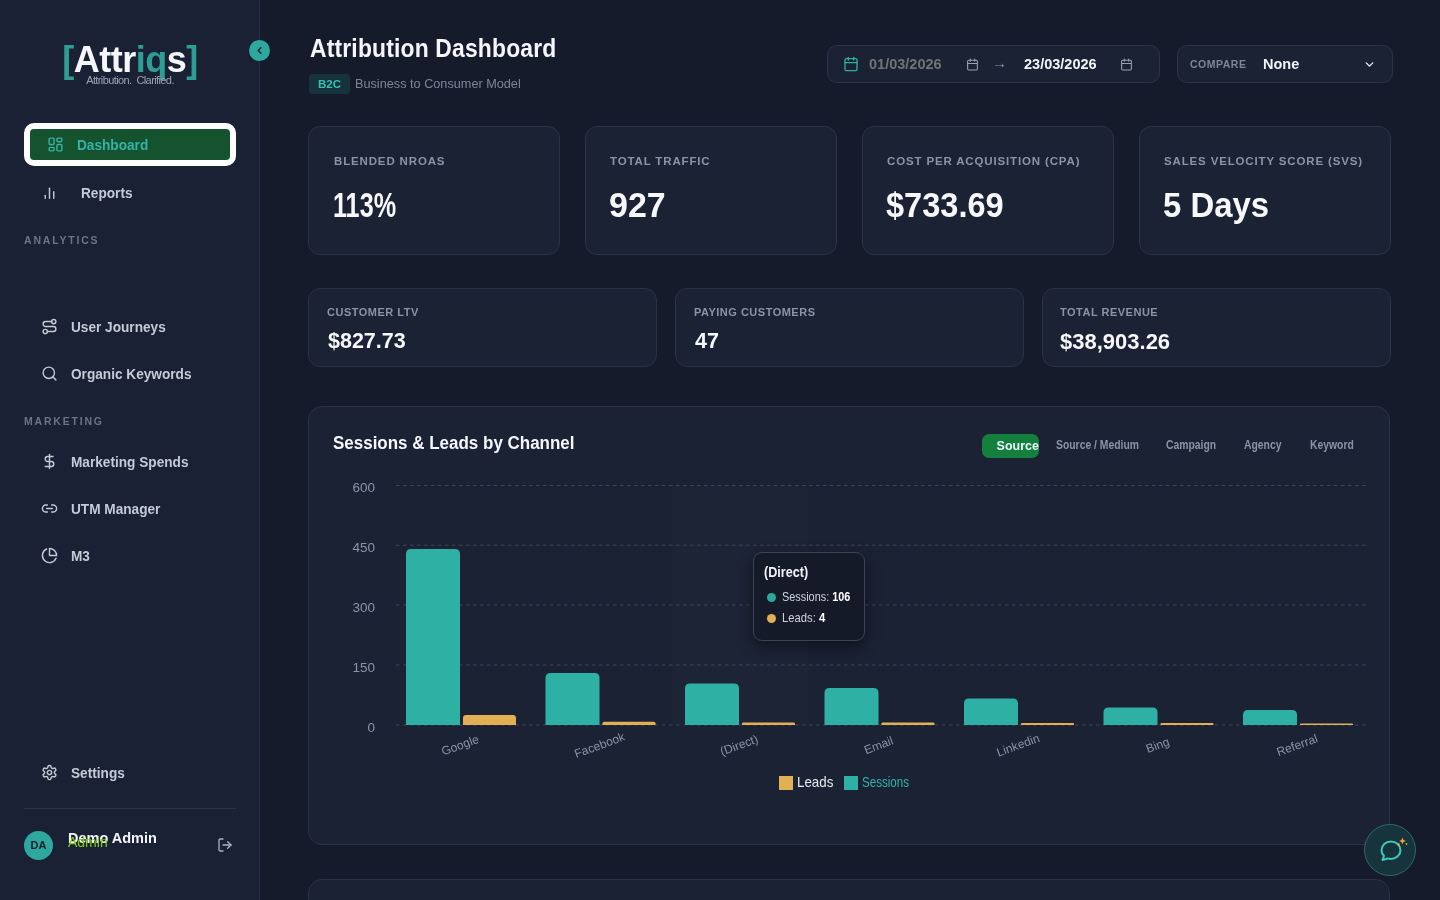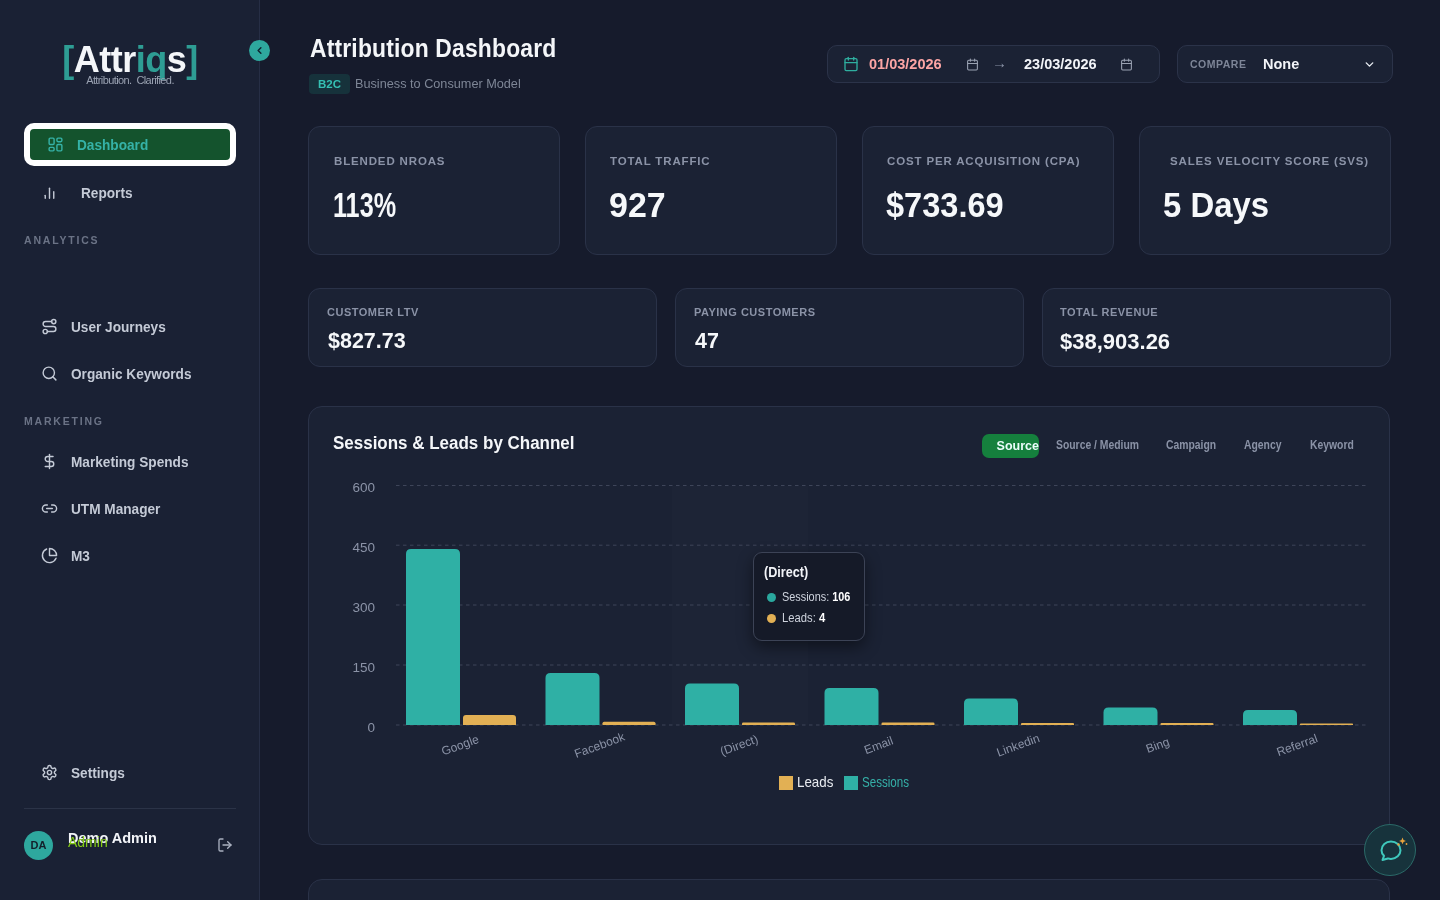--- a/index.html
+++ b/index.html
@@ -123,21 +123,21 @@
 <div id="b2c">B2C</div>
 <div id="b2ctxt"><span style="display:inline-block;transform:scaleX(0.94);transform-origin:left;">Business to Consumer Model</span></div>
 <div class="hbox" style="left:827px;width:333px;"></div>
 <div class="hbox" style="left:1177px;width:216px;"></div>
 <div class="abs" style="left:843px;top:56px;"><svg width="16" height="16" viewBox="0 0 24 24" fill="none" stroke="#2fae9f" stroke-width="2" stroke-linecap="round" stroke-linejoin="round">
       <rect x="3" y="4" width="18" height="18" rx="2"></rect>
       <line x1="16" y1="2" x2="16" y2="6"></line>
       <line x1="8" y1="2" x2="8" y2="6"></line>
       <line x1="3" y1="10" x2="21" y2="10"></line>
     </svg></div>
-<div class="abs" style="left:869px;top:56px;color:#fca5a5;font-size:14.5px;font-weight:bold;">01/03/2026</div>
+<div class="abs" style="left:869px;top:56px;color:#737373;font-size:14.5px;font-weight:bold;">01/03/2026</div>
 <div class="abs" style="left:966px;top:57px;"><svg width="13" height="13" viewBox="0 0 24 24" fill="none" stroke="#9aa2b2" stroke-width="2" stroke-linecap="round" stroke-linejoin="round">
       <rect x="3" y="4" width="18" height="18" rx="2"></rect>
       <line x1="16" y1="2" x2="16" y2="6"></line>
       <line x1="8" y1="2" x2="8" y2="6"></line>
       <line x1="3" y1="10" x2="21" y2="10"></line>
     </svg></div>
 <div class="abs" style="left:992px;top:54px;color:#8b93a7;font-size:15px;">→</div>
 <div class="abs" style="left:1024px;top:56px;color:#f2f4f8;font-size:14.5px;font-weight:bold;">23/03/2026</div>
 <div class="abs" style="left:1120px;top:57px;"><svg width="13" height="13" viewBox="0 0 24 24" fill="none" stroke="#9aa2b2" stroke-width="2" stroke-linecap="round" stroke-linejoin="round">
       <rect x="3" y="4" width="18" height="18" rx="2"></rect>
@@ -154,21 +154,21 @@
 <div class="card" style="left:308px;top:126px;width:252px;height:129px;"></div>
 <div class="card" style="left:585px;top:126px;width:252px;height:129px;"></div>
 <div class="card" style="left:862px;top:126px;width:252px;height:129px;"></div>
 <div class="card" style="left:1139px;top:126px;width:252px;height:129px;"></div>
 <div class="kpilabel" style="left:334px;top:155px;font-size:11.5px;letter-spacing:0.85px;">BLENDED NROAS</div>
 <div class="kpival" style="left:333px;top:185px;font-size:35px;"><span style="display:inline-block;transform:scaleX(0.72);transform-origin:left;">113%</span></div>
 <div class="kpilabel" style="left:610px;top:155px;font-size:11.5px;letter-spacing:0.85px;">TOTAL TRAFFIC</div>
 <div class="kpival" style="left:609px;top:185px;font-size:35px;"><span style="display:inline-block;transform:scaleX(0.97);transform-origin:left;">927</span></div>
 <div class="kpilabel" style="left:887px;top:155px;font-size:11.5px;letter-spacing:0.85px;">COST PER ACQUISITION (CPA)</div>
 <div class="kpival" style="left:886px;top:185px;font-size:35px;"><span style="display:inline-block;transform:scaleX(0.93);transform-origin:left;">$733.69</span></div>
-<div class="kpilabel" style="left:1164px;top:155px;font-size:11.5px;letter-spacing:0.85px;margin-left:6px;">SALES VELOCITY SCORE (SVS)</div>
+<div class="kpilabel" style="left:1164px;top:155px;font-size:11.5px;letter-spacing:0.85px;">SALES VELOCITY SCORE (SVS)</div>
 <div class="kpival" style="left:1163px;top:185px;font-size:35px;"><span style="display:inline-block;transform:scaleX(0.94);transform-origin:left;">5 Days</span></div>
 
 <div class="card" style="left:308px;top:288px;width:349px;height:79px;"></div>
 <div class="card" style="left:675px;top:288px;width:349px;height:79px;"></div>
 <div class="card" style="left:1042px;top:288px;width:349px;height:79px;"></div>
 <div class="kpilabel" style="left:327px;top:306px;">CUSTOMER LTV</div>
 <div class="kpival" style="left:328px;top:329px;font-size:21.5px;">$827.73</div>
 <div class="kpilabel" style="left:694px;top:306px;">PAYING CUSTOMERS</div>
 <div class="kpival" style="left:695px;top:329px;font-size:21.5px;">47</div>
 <div class="kpilabel" style="left:1060px;top:306px;">TOTAL REVENUE</div>

